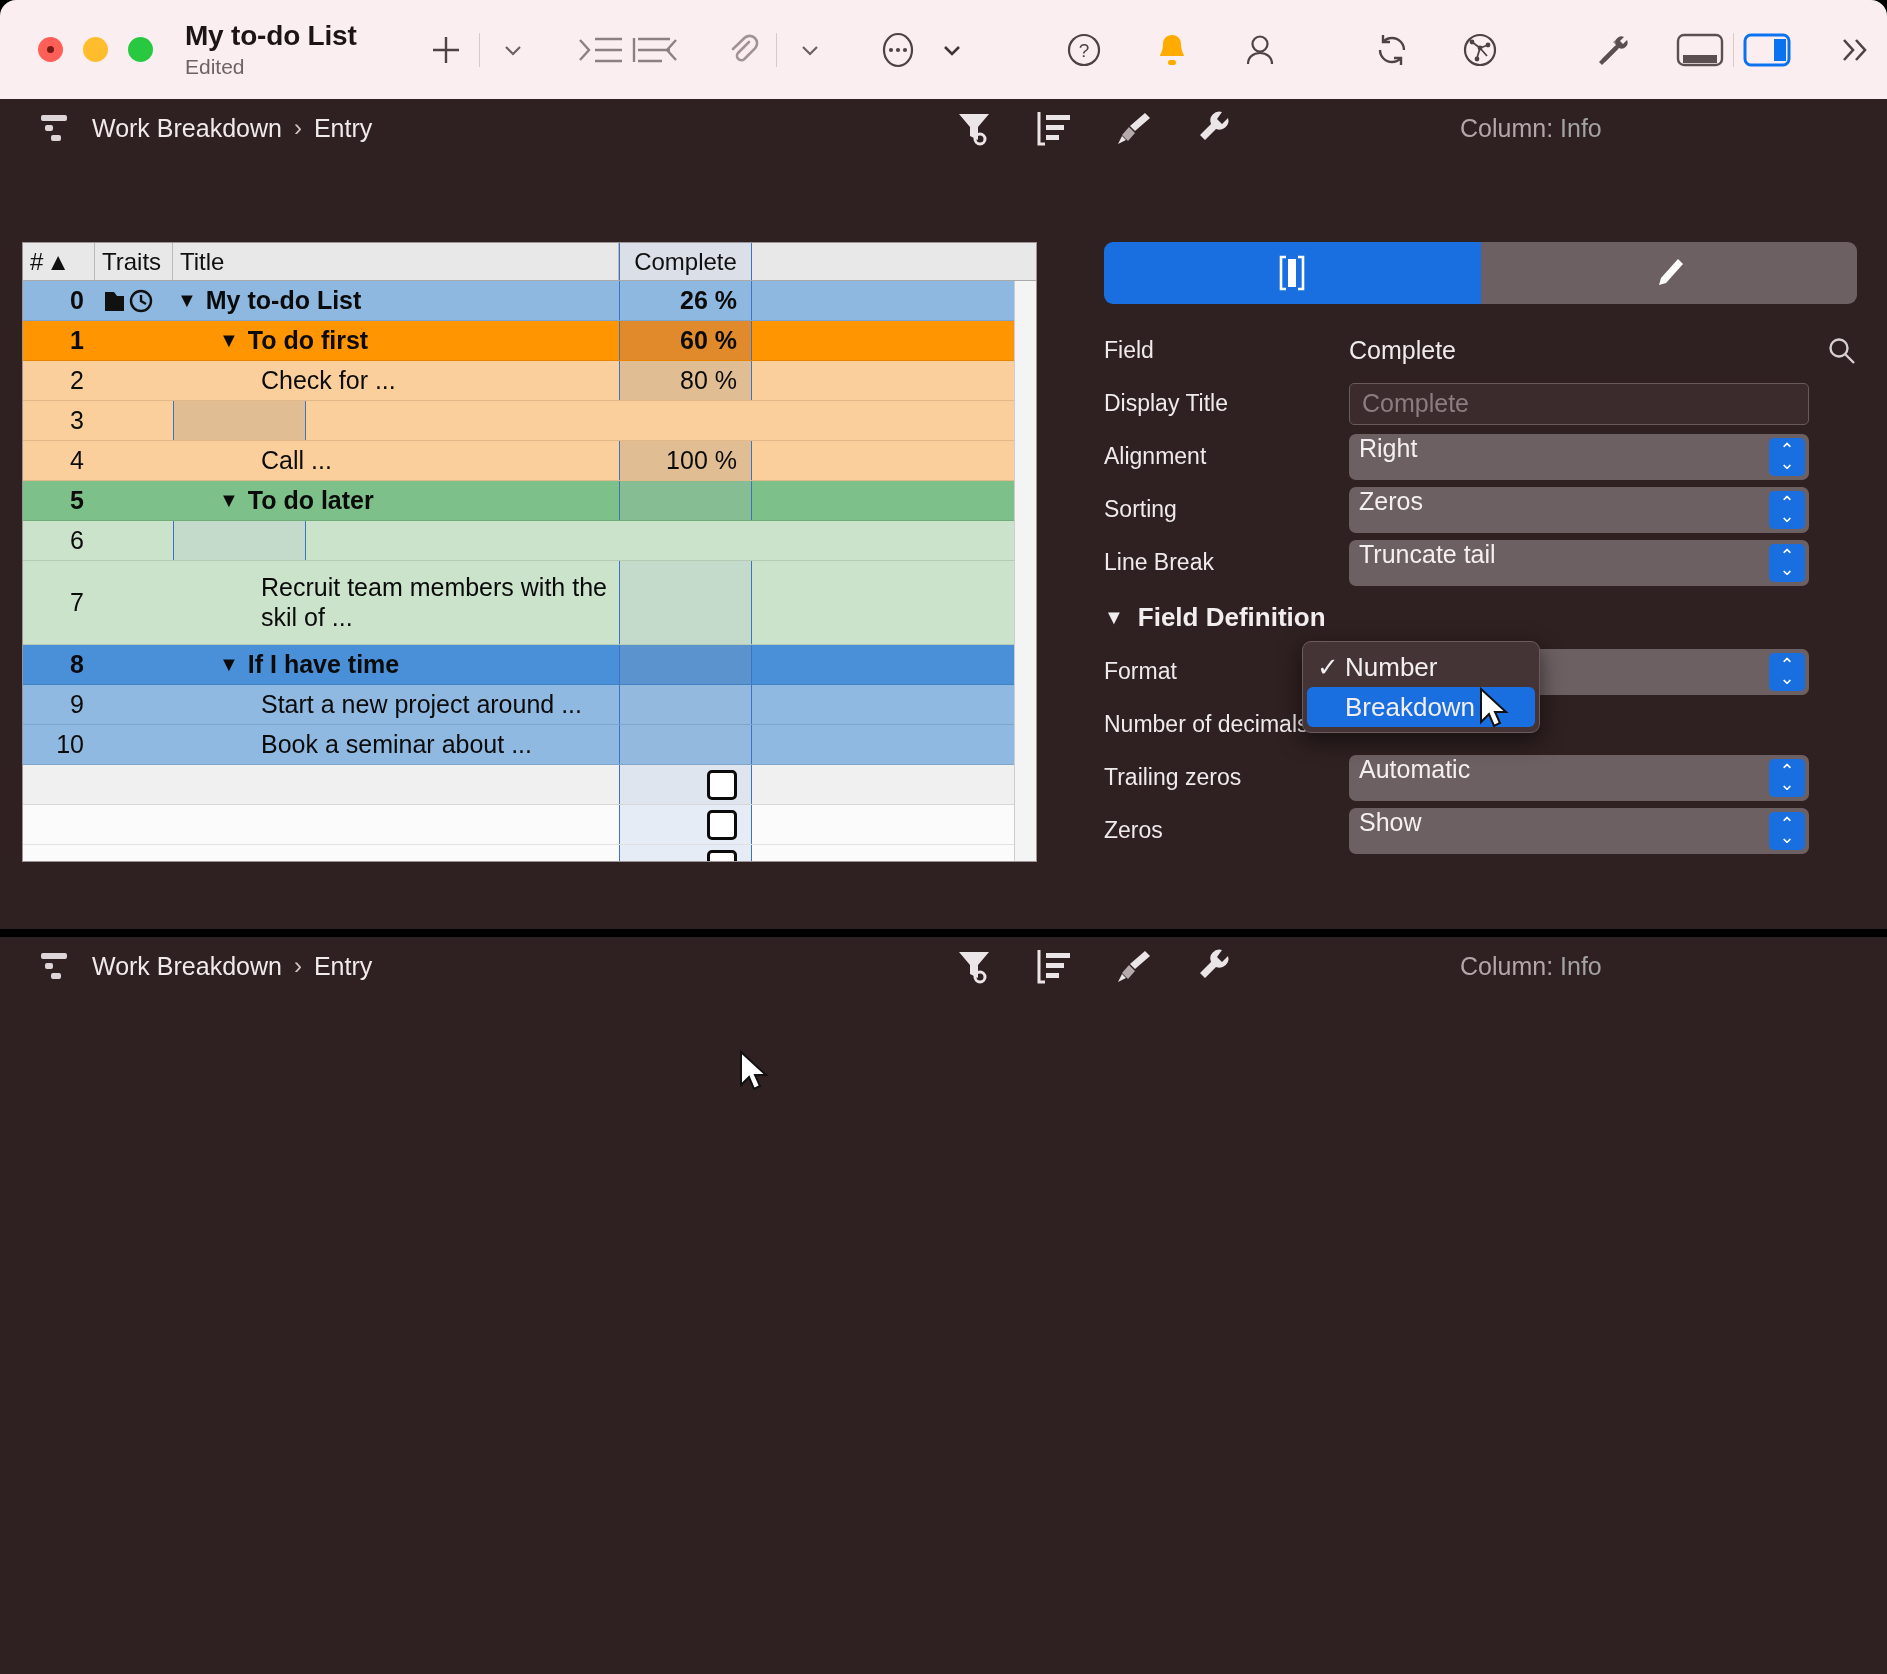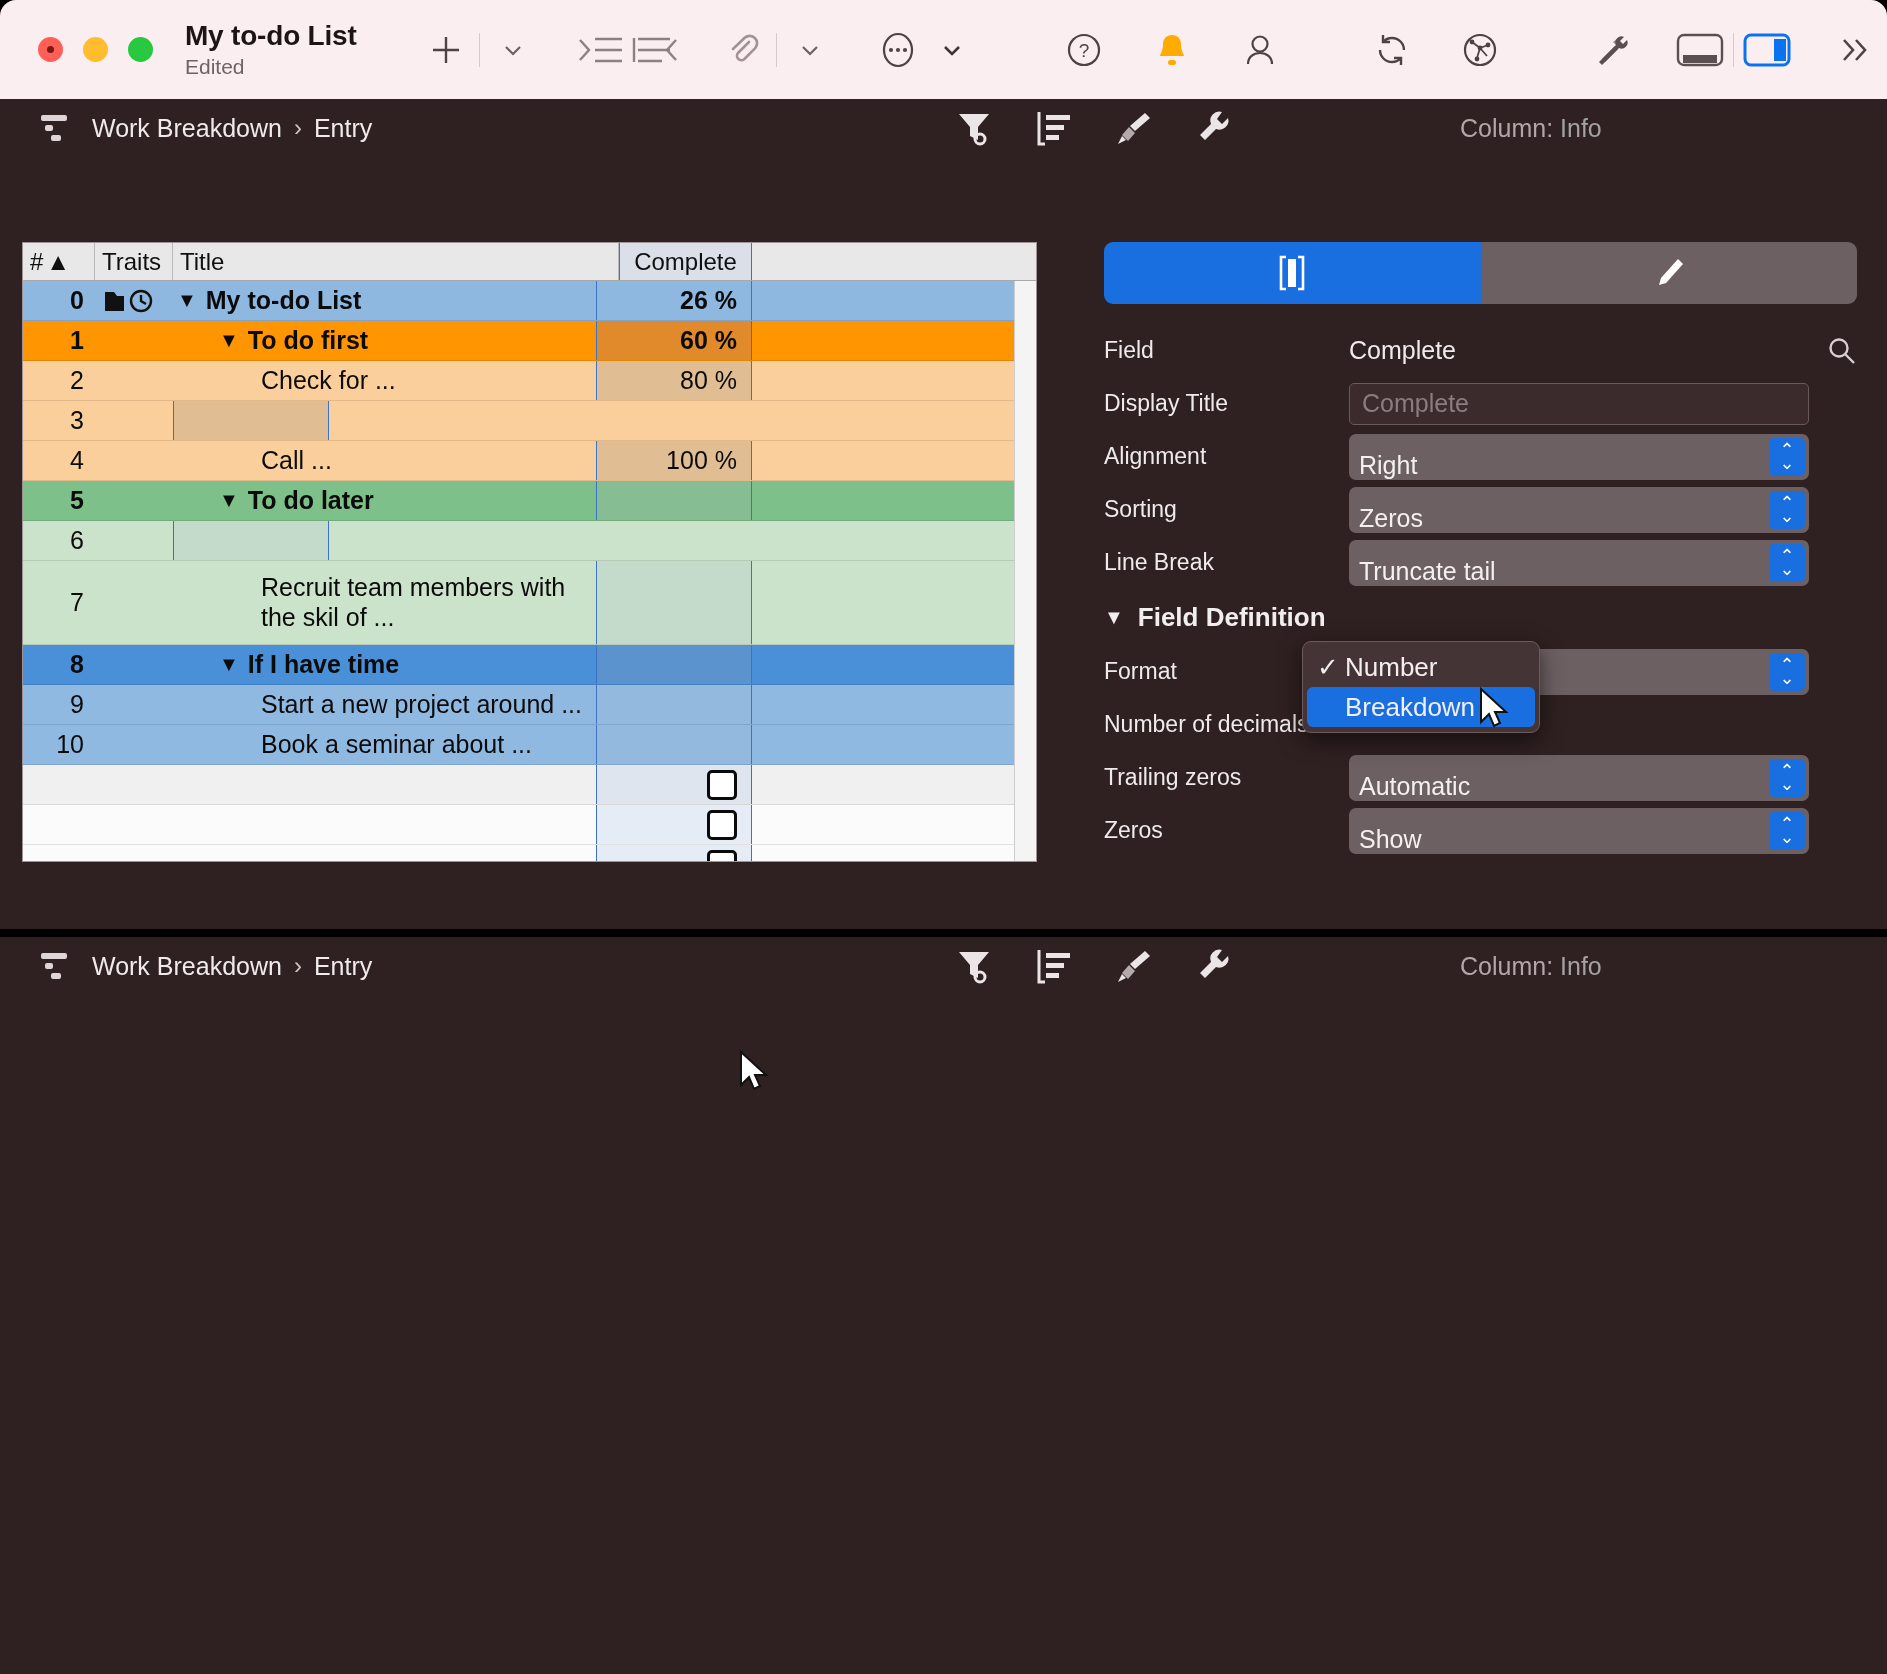--- a/index.html
+++ b/index.html
@@ -62,21 +62,21 @@
   .th.title{ flex:1; }
   .th.complete{ width:133px; justify-content:center; background:#dadfe8;
     border-left:1px solid #3b74c4; border-right:1px solid #3b74c4; }
   .th.tail{ width:auto; flex:0 0 284px; border-right:none; }
 
   .trow{ display:flex; font-size:25px; color:#0b0b0b; border-bottom:1px solid rgba(0,0,0,.10); }
   .cell{ display:flex; align-items:center; }
   .c-num{ width:72px; justify-content:flex-end; padding-right:11px; }
   .c-traits{ width:78px; justify-content:flex-start; gap:4px; padding-left:4px; }
   .c-title{ flex:1; padding-left:4px; }
-  .c-complete{ width:156px; justify-content:flex-end; padding-right:14px;
+  .c-complete{ width:133px; justify-content:flex-end; padding-right:14px;
     border-left:1px solid #3b74c4; border-right:1px solid #3b74c4; }
   .c-tail{ flex:0 0 284px; }
 
   .trow.h0 .c-num,.trow.h0 .c-title,.trow.h0 .c-complete{ font-weight:bold; }
   .trow.h1 .c-num,.trow.h1 .c-title,.trow.h1 .c-complete{ font-weight:bold; }
   .tri{ font-size:20px; margin-right:9px; }
 
   
   .r-blue      { background:#8fb8e0; }
   .r-blue .c-complete{ background:#8fb8e0; }
@@ -114,21 +114,21 @@
   .frow{ display:flex; align-items:center; height:53px; margin-left:40px; margin-right:30px; }
   .flabel{ width:245px; font-size:23px; color:#efeaec; }
   .fval{ font-size:25px; color:#efeaec; }
   .ficon{ margin-left:auto; color:#d7cfd1; }
 
   .input-ro{ width:460px; height:42px; background:#3b2b2c; border:1px solid #6a595b;
     border-radius:5px; display:flex; align-items:center; padding:0 12px;
     font-size:25px; color:#8c7c7f; }
 
   .select{ width:460px; height:46px; background:#6d6063; border-radius:7px;
-    display:flex; align-items:flex-end; padding:0 10px; font-size:25px; color:#f4f0f1;
+    display:flex; align-items:flex-start; padding:0 10px; font-size:25px; color:#f4f0f1;
     position:relative; }
   .stepper{ position:absolute; right:4px; top:4px; width:36px; height:38px;
     background:#1a6fe0; border-radius:5px; display:flex; flex-direction:column;
     align-items:center; justify-content:center; color:#fff; line-height:.72; font-size:18px; }
 
   .section-head{ display:flex; align-items:center; gap:14px; margin-left:40px;
     height:56px; font-size:26px; font-weight:bold; color:#f2eef0; }
   .section-head .tri{ font-size:20px; margin:0; }
 
   

